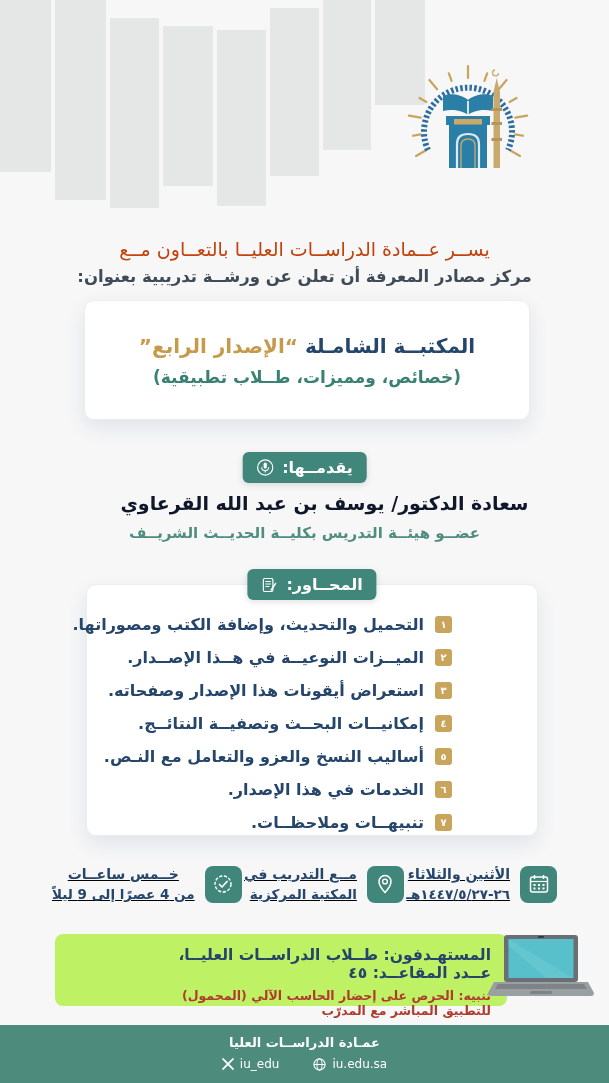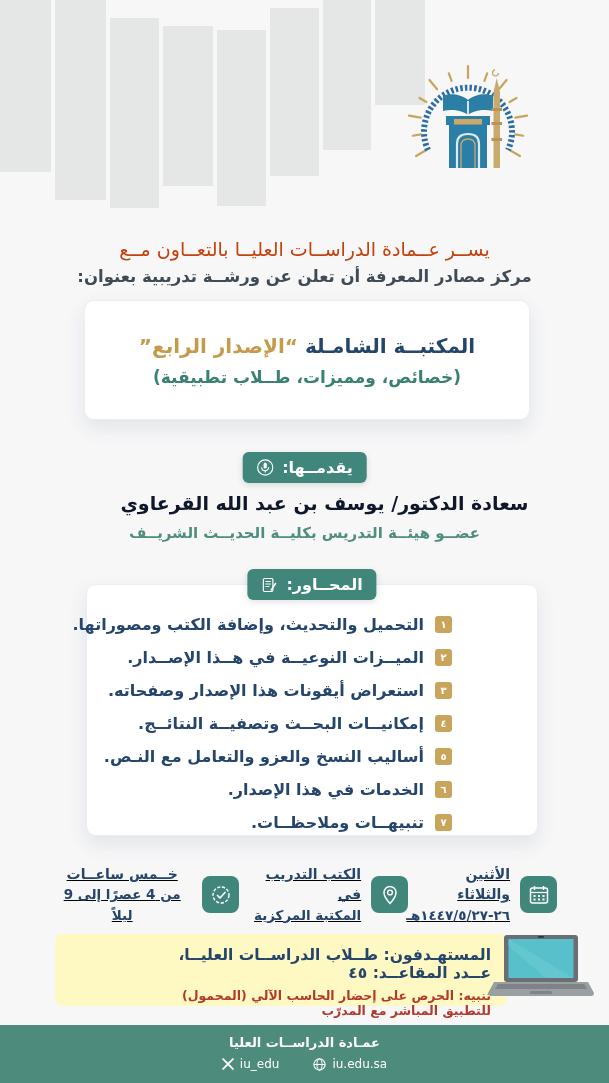--- a/index.html
+++ b/index.html
@@ -91,21 +91,21 @@
   .detail-ico{
     flex:0 0 auto;width:37px;height:37px;border-radius:8px;background:#41867a;
     display:flex;align-items:center;justify-content:center;
   }
   .detail-text{color:#26456b;font-weight:bold;font-size:14px;line-height:1.45;text-align:right;}
   .detail-text.center{text-align:center;}
   .detail-text .l2{font-size:13.5px;}
   
   .banner{
     position:absolute;left:55px;top:934px;width:452px;height:72px;border-radius:8px;
-    background:#fef9c3;padding:12px 16px 0 90px;text-align:right;
+    background:#bef264;padding:12px 16px 0 90px;text-align:right;
   }
   .banner-l1{color:#26456b;font-size:15.5px;font-weight:bold;}
   .banner-l2{color:#b03a2c;font-size:12.5px;font-weight:bold;margin-top:6px;}
   .laptop{position:absolute;left:486px;top:934px;width:110px;height:66px;}
   
   .footer{position:absolute;left:0;bottom:0;width:609px;height:58px;background:#4d8b7c;color:#fff;}
   .footer-org{position:absolute;top:10px;left:0;width:100%;text-align:center;font-size:13px;font-weight:bold;}
   .footer-social{position:absolute;top:32px;left:0;width:100%;display:flex;direction:ltr;
     justify-content:center;align-items:center;gap:34px;font-size:12px;}
   .handle{display:flex;align-items:center;gap:6px;direction:ltr;justify-content:center;}
@@ -267,21 +267,21 @@
       </span>
     </div>
     <div class="detail">
       <span class="detail-ico">
         <svg width="22" height="22" viewBox="0 0 22 22">
           <path d="M11,2.5 a6,6 0 0 1 6,6 c0,4.5 -6,11 -6,11 s-6,-6.5 -6,-11 a6,6 0 0 1 6,-6 z" fill="none" stroke="#ffffff" stroke-width="1.5"></path>
           <circle cx="11" cy="8.5" r="2.4" fill="none" stroke="#ffffff" stroke-width="1.4"></circle>
         </svg>
       </span>
       <span class="detail-text">
-        <span>الكتب التدريب في</span><br>
+        <span>مــع التدريب في</span><br>
         <span class="l2">المكتبة المركزية</span>
       </span>
     </div>
     <div class="detail">
       <span class="detail-ico">
         <svg width="22" height="22" viewBox="0 0 22 22">
           <circle cx="11" cy="11" r="8" fill="none" stroke="#ffffff" stroke-width="1.4" stroke-dasharray="3.2,1.6"></circle>
           <path d="M7.5,11.5 L10,14 L15,8.5" fill="none" stroke="#ffffff" stroke-width="1.7" stroke-linecap="round" stroke-linejoin="round"></path>
         </svg>
       </span>

